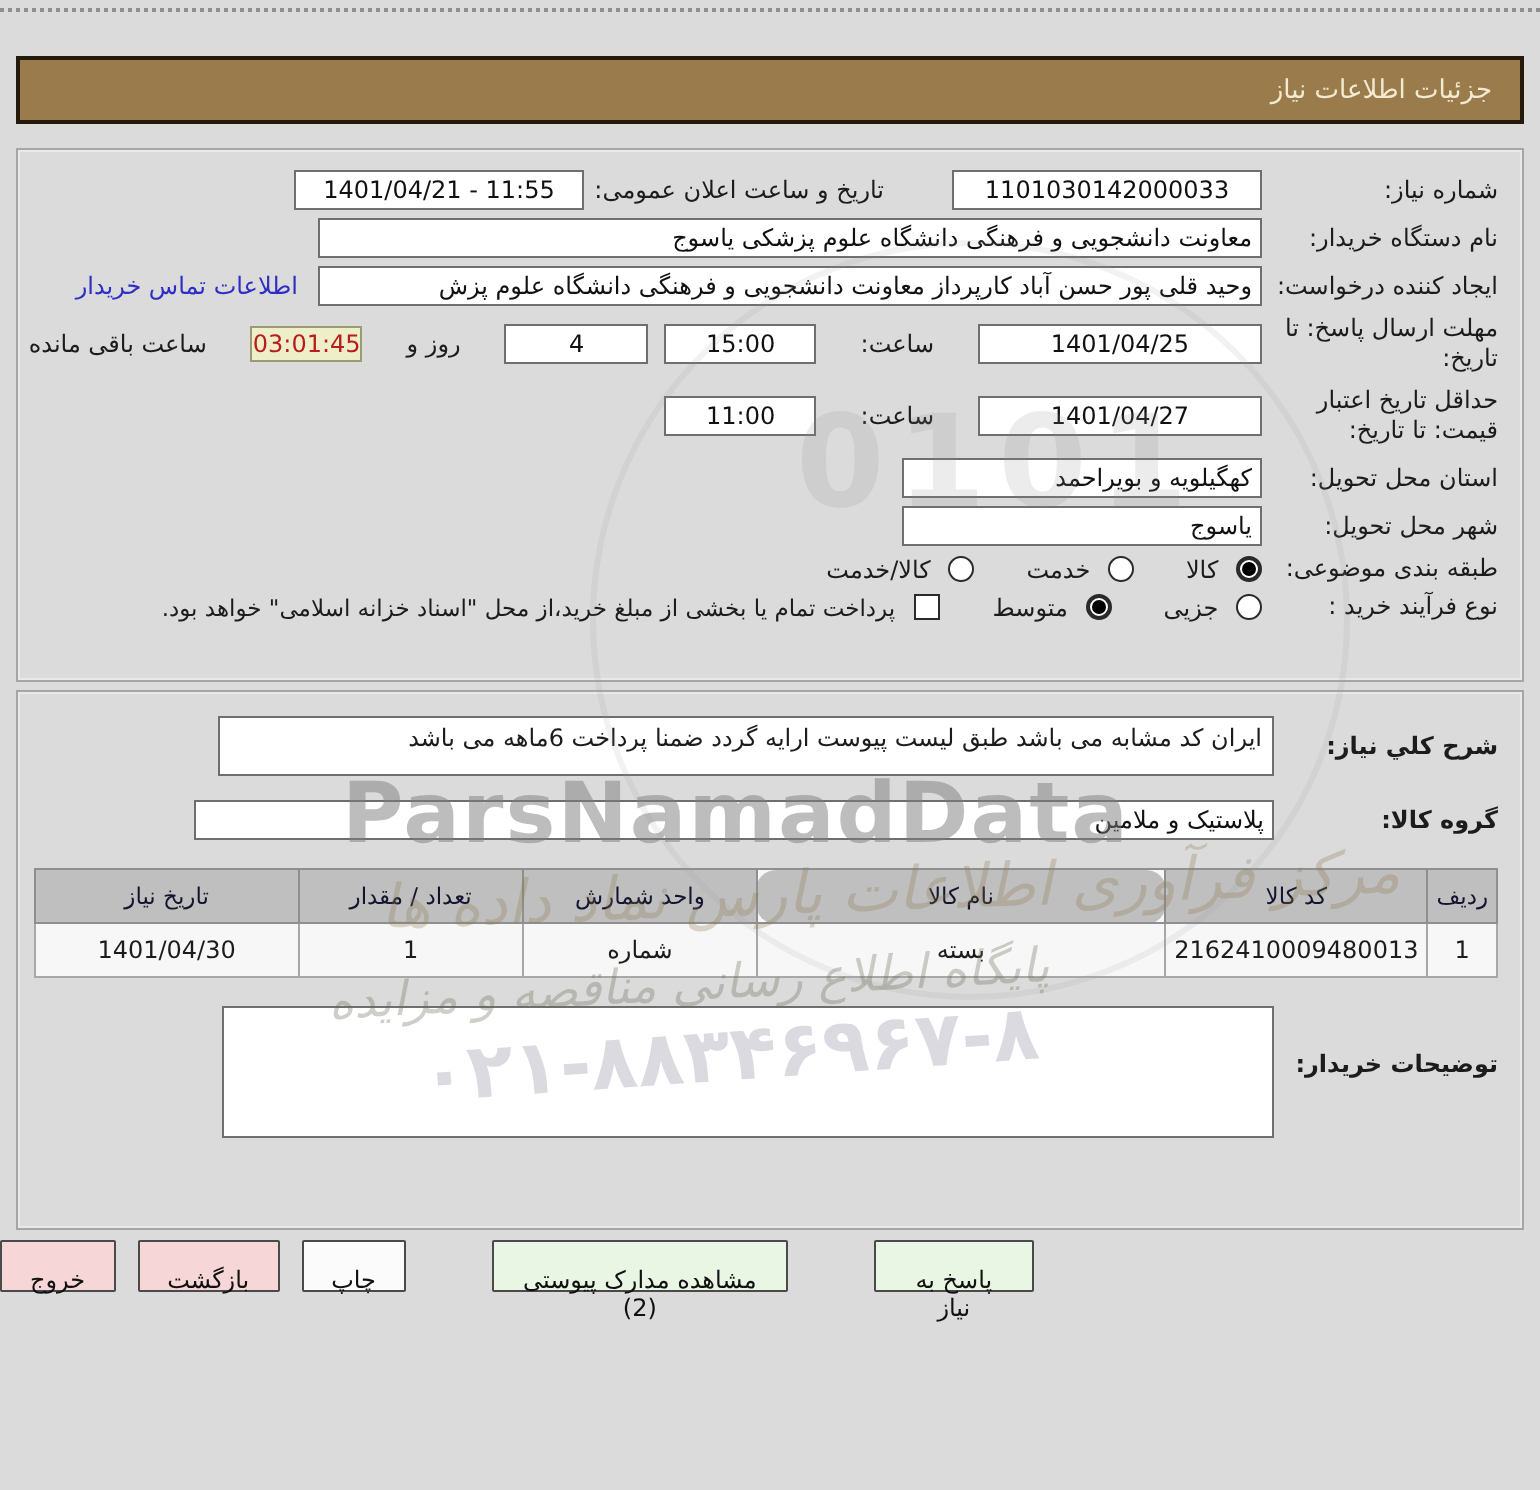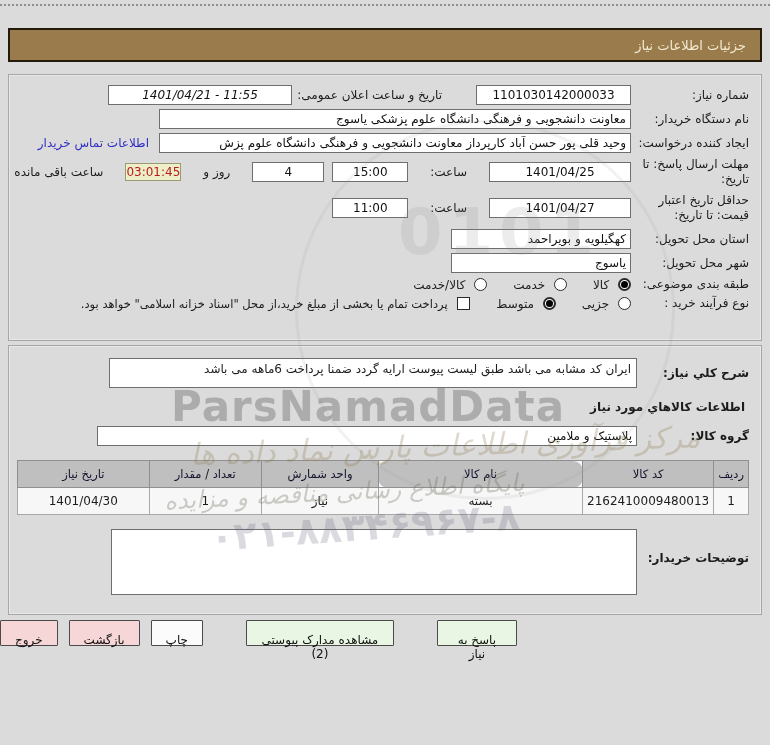--- a/index.html
+++ b/index.html
@@ -38,21 +38,21 @@
   .flabel2 { width:150px; flex:0 0 150px; }
   .inp {
     background:#fff; border:1px solid #6f6f6f; height:20px;
     font-family:"DejaVu Sans", sans-serif; font-size:12px; color:#111;
     padding:0 4px;
   }
   .center { text-align:center; }
   .right  { text-align:right; }
   .ltr { direction:ltr; unicode-bidi:embed; }
   .w-need   { width:155px; }
-  .w-dt     { width:184px;font-style:italic; }
+  .w-dt     { width:145px; }
   .w-wide   { width:472px; }
   .w-date   { width:142px; }
   .w-time   { width:76px; }
   .w-days   { width:72px; }
   .w-prov   { width:180px; }
   .timer {
     width:62px; height:18px; background:#eeeec9; border:1px solid #9a9a77;
     color:#b91c1c; text-align:center; font-size:12px; line-height:17px;
   }
   .gap { width:34px; flex:0 0 34px; }
@@ -222,21 +222,20 @@
 
 </div>
 
 <div class="panel panel2">
 
   <div class="desc-row">
     <div class="desc-label">شرح کلي نياز:</div>
     <div class="desc-box">ایران کد مشابه می باشد طبق لیست پیوست ارایه گردد ضمنا پرداخت 6ماهه می باشد</div>
   </div>
 
-  <div class="sec-heading">اطلاعات کالاهاي مورد نیاز</div>
 
   <div class="group-row">
     <div class="group-label">گروه کالا:</div>
     <input class="inp right w-group" readonly="" value="پلاستیک و ملامین" style="">
   </div>
 
   <table class="items">
     <thead>
       <tr>
         <th class="col-row">ردیف</th>
@@ -245,21 +244,21 @@
         <th class="col-unit">واحد شمارش</th>
         <th class="col-qty">تعداد / مقدار</th>
         <th class="col-date">تاریخ نیاز</th>
       </tr>
     </thead>
     <tbody>
       <tr>
         <td>1</td>
         <td class="ltr">2162410009480013</td>
         <td>بسته</td>
-        <td>نياز</td>
+        <td>شماره</td>
         <td>1</td>
         <td class="ltr">1401/04/30</td>
       </tr>
     </tbody>
   </table>
 
   <div class="notes-row">
     <div class="notes-label">توضیحات خریدار:</div>
     <textarea class="notes-area" readonly="" style=""></textarea>
   </div>

